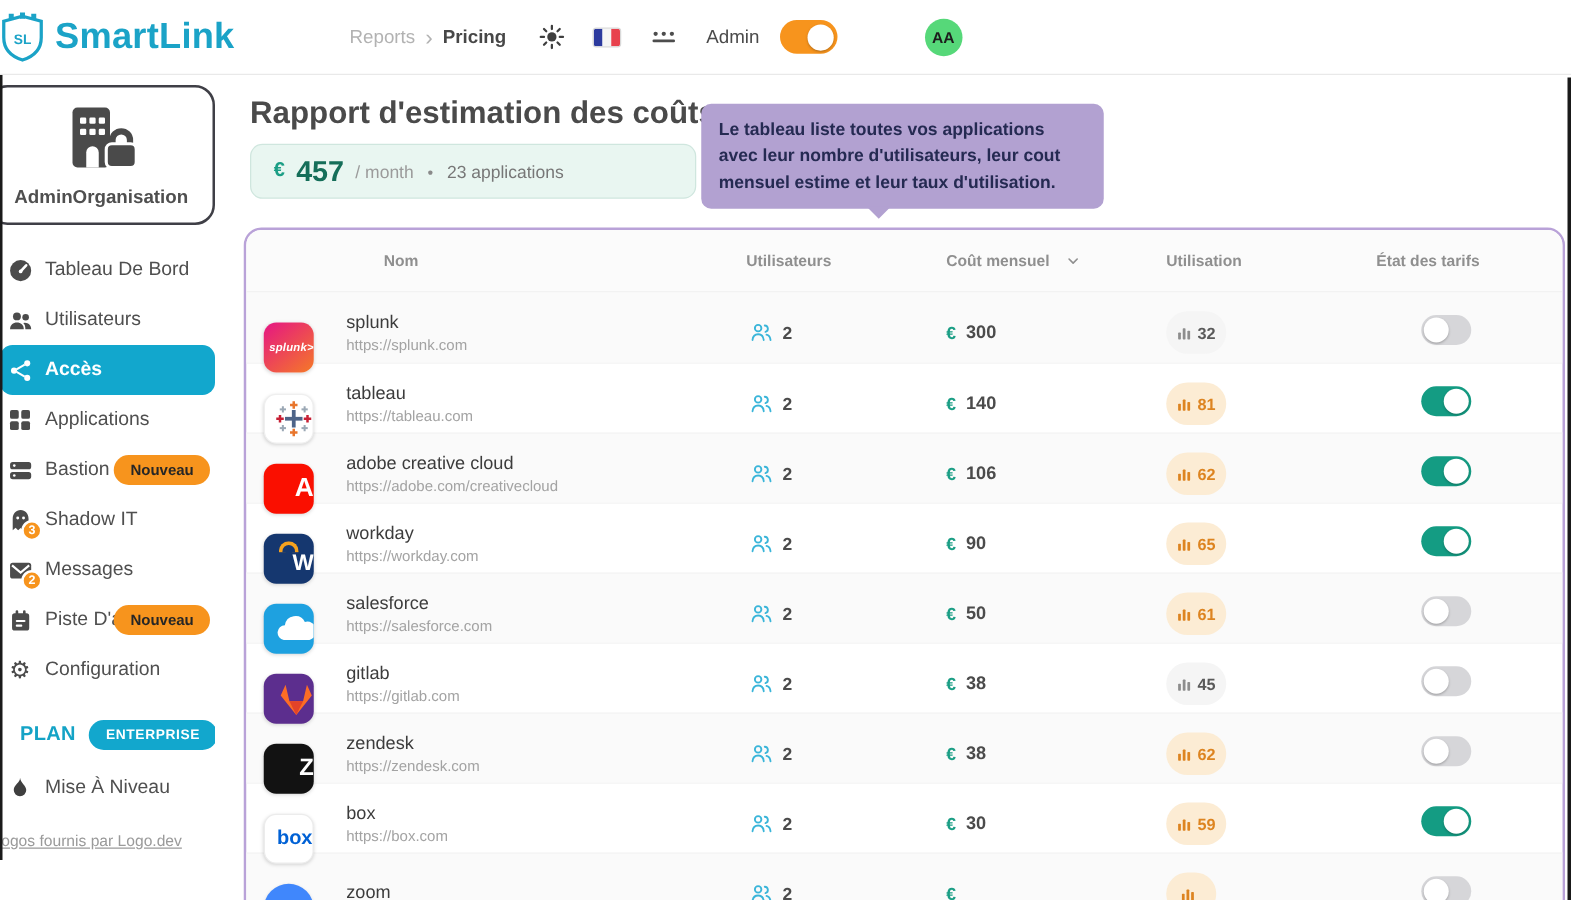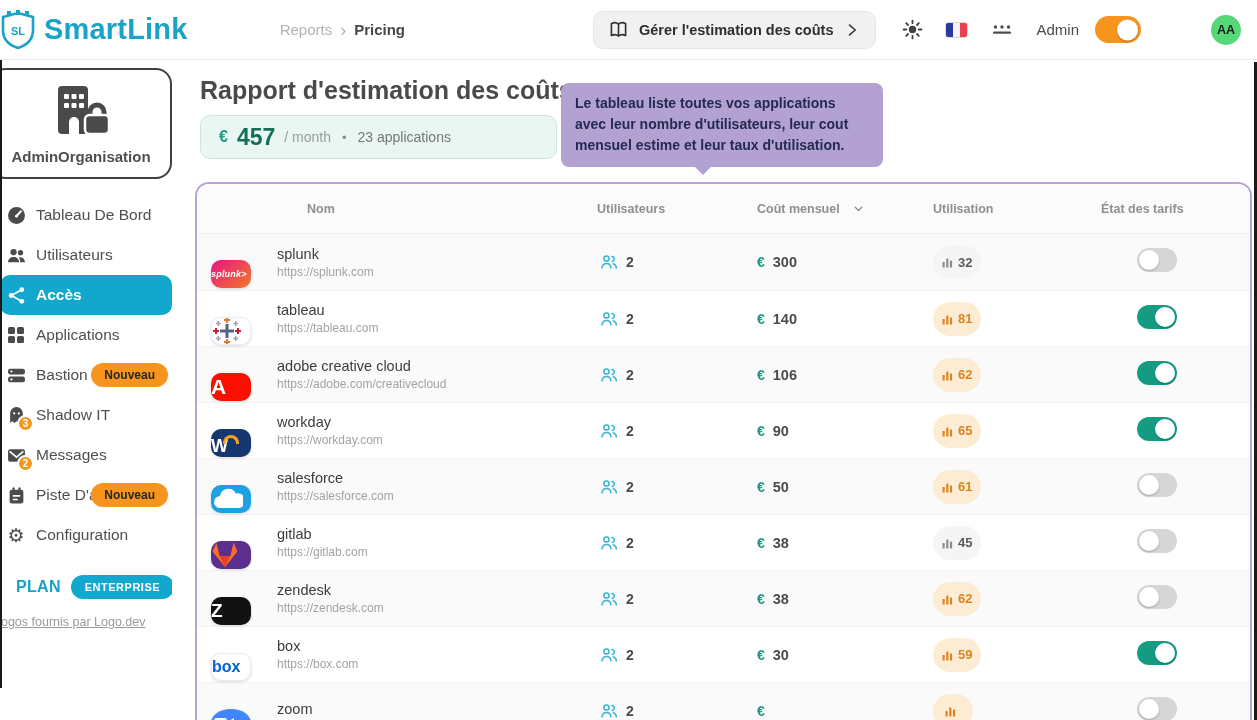--- a/index.html
+++ b/index.html
@@ -64,21 +64,21 @@
   
   .table { margin-top:23px; width:1057px; border:2.5px solid var(--table_border,#b9a2d8); border-radius:14px; background:#fff; overflow:hidden; }
   .thead, .row { display:grid; grid-template-columns:400px 160px 176px 168px 1fr; align-items:center; }
   .thead { height:50px; background:#fbfbfb; border-bottom:1px solid #f0f0f0; font-size:12.5px; font-weight:600; color:#8f8f8f; }
   .thead .c-name { padding-left:110px; }
   .thead .c-cost { display:flex; align-items:center; gap:12px; cursor:pointer; }
   .row { height:56px; }
   .tbody .row:nth-child(odd) { background:#fafafa; }
   .tbody .row + .row { border-top:1px solid #f4f4f4; }
   .cell.c-name { display:flex; align-items:center; padding-left:14px; }
-  .app-icon { width:40px; height:28px; border-radius:10px; flex:none; display:flex; align-items:center; justify-content:flex-start; overflow:hidden; box-shadow:0 1px 3px rgba(0,0,0,.15); position:relative;margin-top:24px; }
+  .app-icon { width:40px; height:40px; border-radius:10px; flex:none; display:flex; align-items:center; justify-content:flex-end; overflow:hidden; box-shadow:0 1px 3px rgba(0,0,0,.15); position:relative;margin-top:24px; }
   .nm { margin-left:26px; }
   .nm .n { font-size:14.5px; color:#3c3c3c; font-weight:500; }
   .nm .u { font-size:12px; color:#a3a3a3; margin-top:3px; }
   .cell.c-users { display:flex; align-items:center; gap:8px; padding-left:3px; }
   .cell.c-users b { font-size:14px; font-weight:700; color:#4b4b4b; }
   .cell.c-cost { display:flex; align-items:center; gap:8px; }
   .cell.c-cost .eur { color:#1b9e85; font-size:14px; font-weight:600; }
   .cell.c-cost b { font-size:14.5px; font-weight:700; color:#4b4b4b; }
   .badge { display:inline-flex; align-items:center; gap:5px; min-width:40px; height:34px; padding:0 9px; border-radius:999px; justify-content:center; font-size:13px; font-weight:600; }
   .badge.neutral { background:#f5f5f5; color:#5a5a5a; }
@@ -125,30 +125,20 @@
       </svg>
       <span class="brand-name">SmartLink</span>
     </div>
 
     <nav class="crumbs">
       <span class="sect">Reports</span>
       <span class="sep">›</span>
       <span class="curr">Pricing</span>
     </nav>
 
-    <button class="manage-btn">
-      <svg width="21" height="21" viewBox="0 0 21 21">
-        <path d="M10.5 5C8.4 3.4 5.6 3.4 3.4 4.6V16.6c2.2-1.2 5-1.2 7.1.4 2.1-1.6 4.9-1.6 7.1-.4V4.6C15.4 3.4 12.6 3.4 10.5 5z" fill="none" stroke="#2f2f2f" stroke-width="1.6" stroke-linejoin="round"></path>
-        <line x1="10.5" y1="5" x2="10.5" y2="17" stroke="#2f2f2f" stroke-width="1.6"></line>
-      </svg>
-      <span>Gérer l'estimation des coûts</span>
-      <svg width="18" height="18" viewBox="0 0 22 22">
-        <polyline points="8 5 15 11 8 17" fill="none" stroke="#3a3a3a" stroke-width="2" stroke-linecap="round" stroke-linejoin="round"></polyline>
-      </svg>
-    </button>
 
     <div class="hdr-right">
       <button class="iconbtn">
         <svg width="21" height="21" viewBox="0 0 21 21">
           <circle cx="10.5" cy="10.5" r="3.7" fill="#3f3f3f"></circle>
           <g stroke="#3f3f3f" stroke-width="1.8" stroke-linecap="round">
             <line x1="10.5" y1="1.6" x2="10.5" y2="4.2"></line>
               <line x1="10.5" y1="16.8" x2="10.5" y2="19.4"></line>
             <line x1="1.6" y1="10.5" x2="4.2" y2="10.5"></line>
               <line x1="16.8" y1="10.5" x2="19.4" y2="10.5"></line>
@@ -299,20 +289,28 @@
           </span>
         <span class="lbl">Configuration</span>
       </div>
     </nav>
 
     <div class="plan-row">
       <span class="plan-label">PLAN</span>
       <span class="plan-pill">ENTERPRISE</span>
     </div>
 
+    <div class="nav-item upgrade">
+      <span class="nav-ic">
+        <svg width="18" height="18" viewBox="0 0 18 18">
+            <path d="M9 1C9.5 5 4 6.5 4 11a5 5 0 0 0 10 0C14 7.5 9.5 5.5 9 1z" fill="#3f3f3f"></path>
+          </svg>
+      </span>
+        <span class="lbl">Mise À Niveau</span>
+    </div>
 
     <a class="credit">Logos fournis par Logo.dev</a>
   </aside>
 
   <main>
     <h1 class="page-title">Rapport d'estimation des coûts</h1>
 
     <div class="summary">
       <span class="eur">€</span>
       <span class="amt">457</span>

